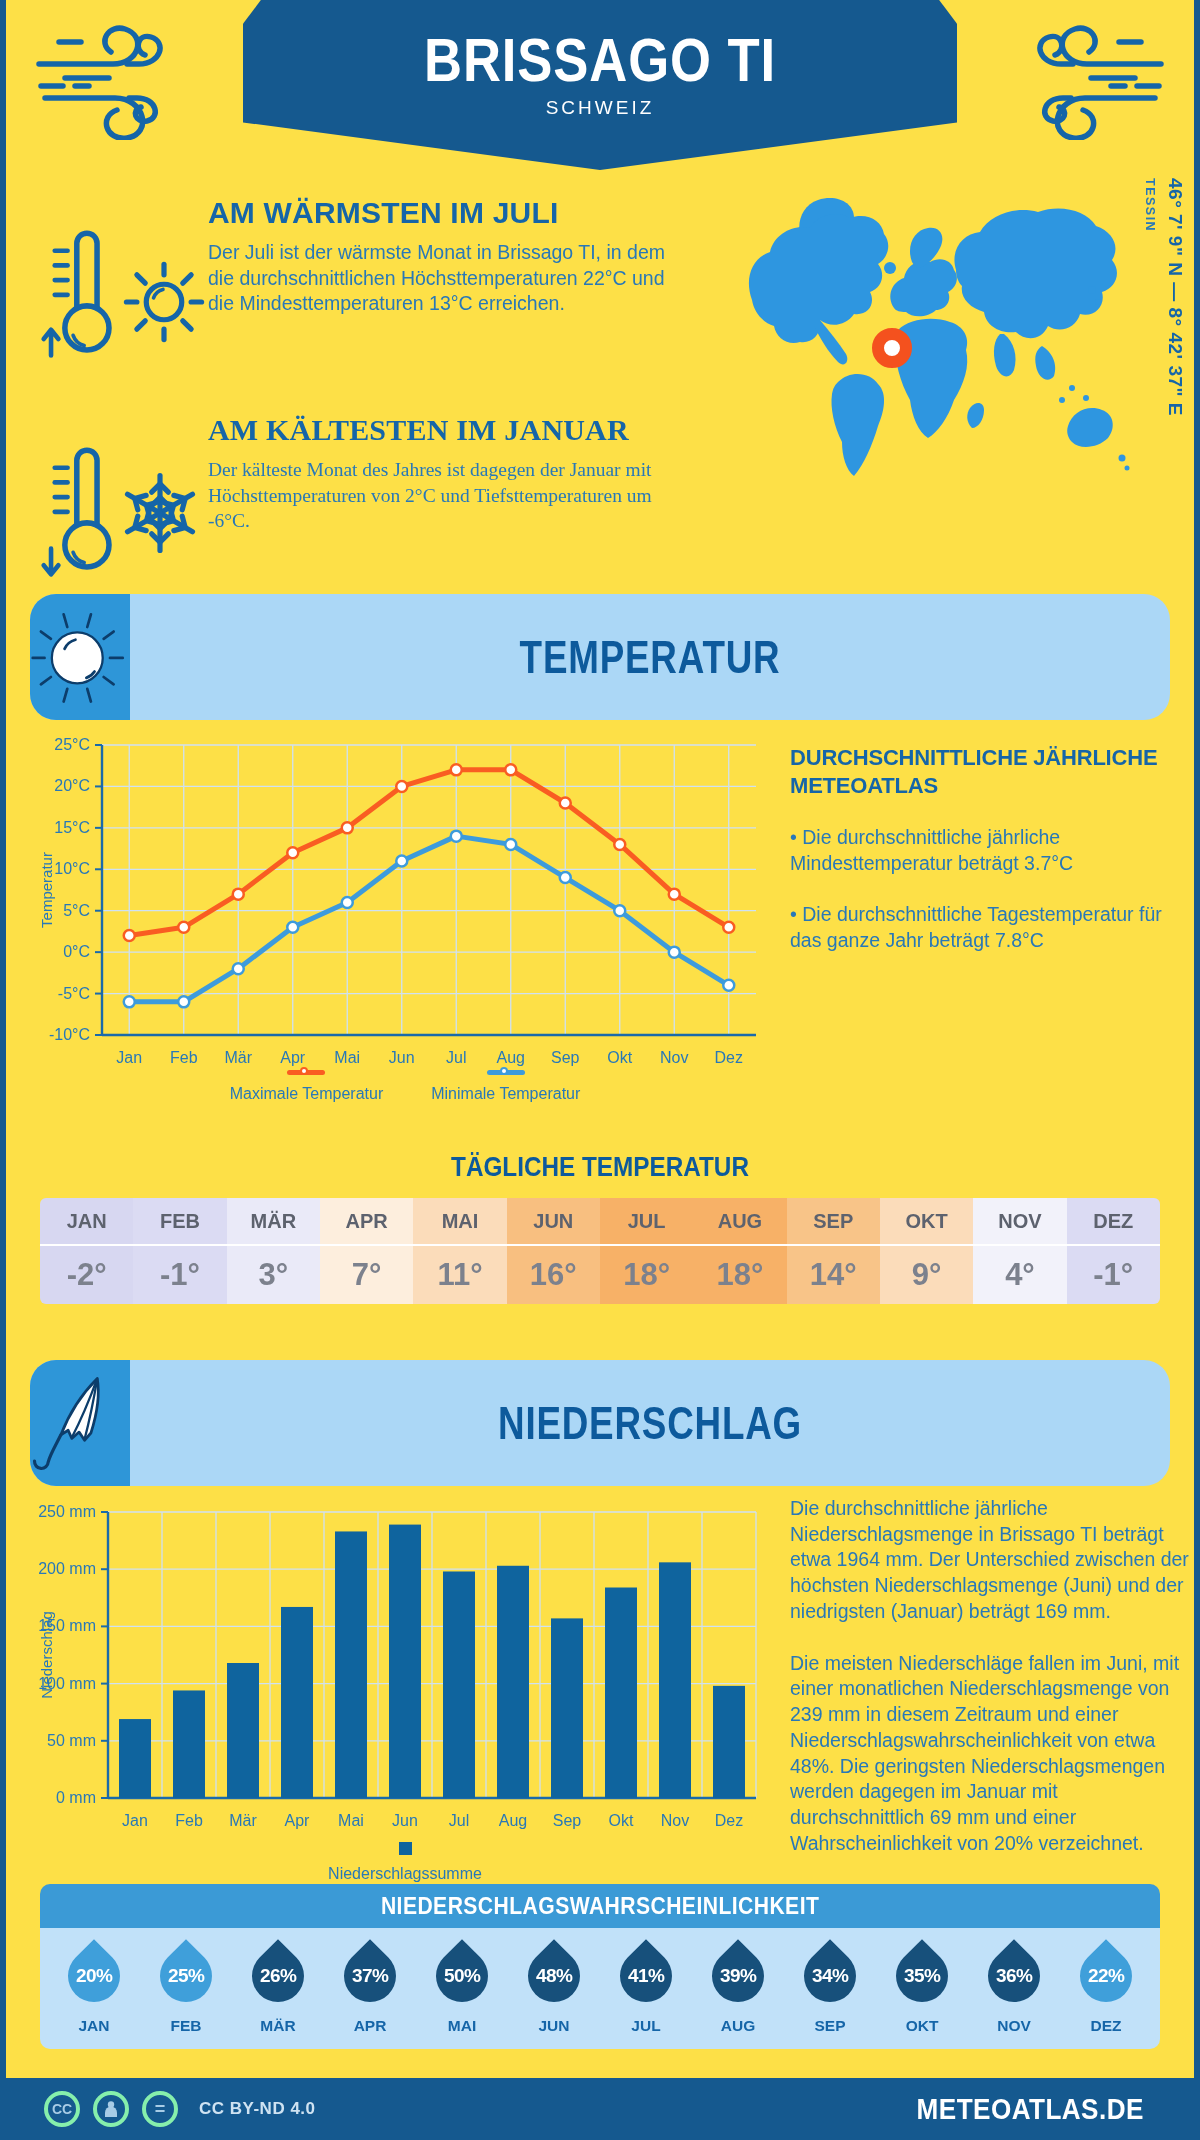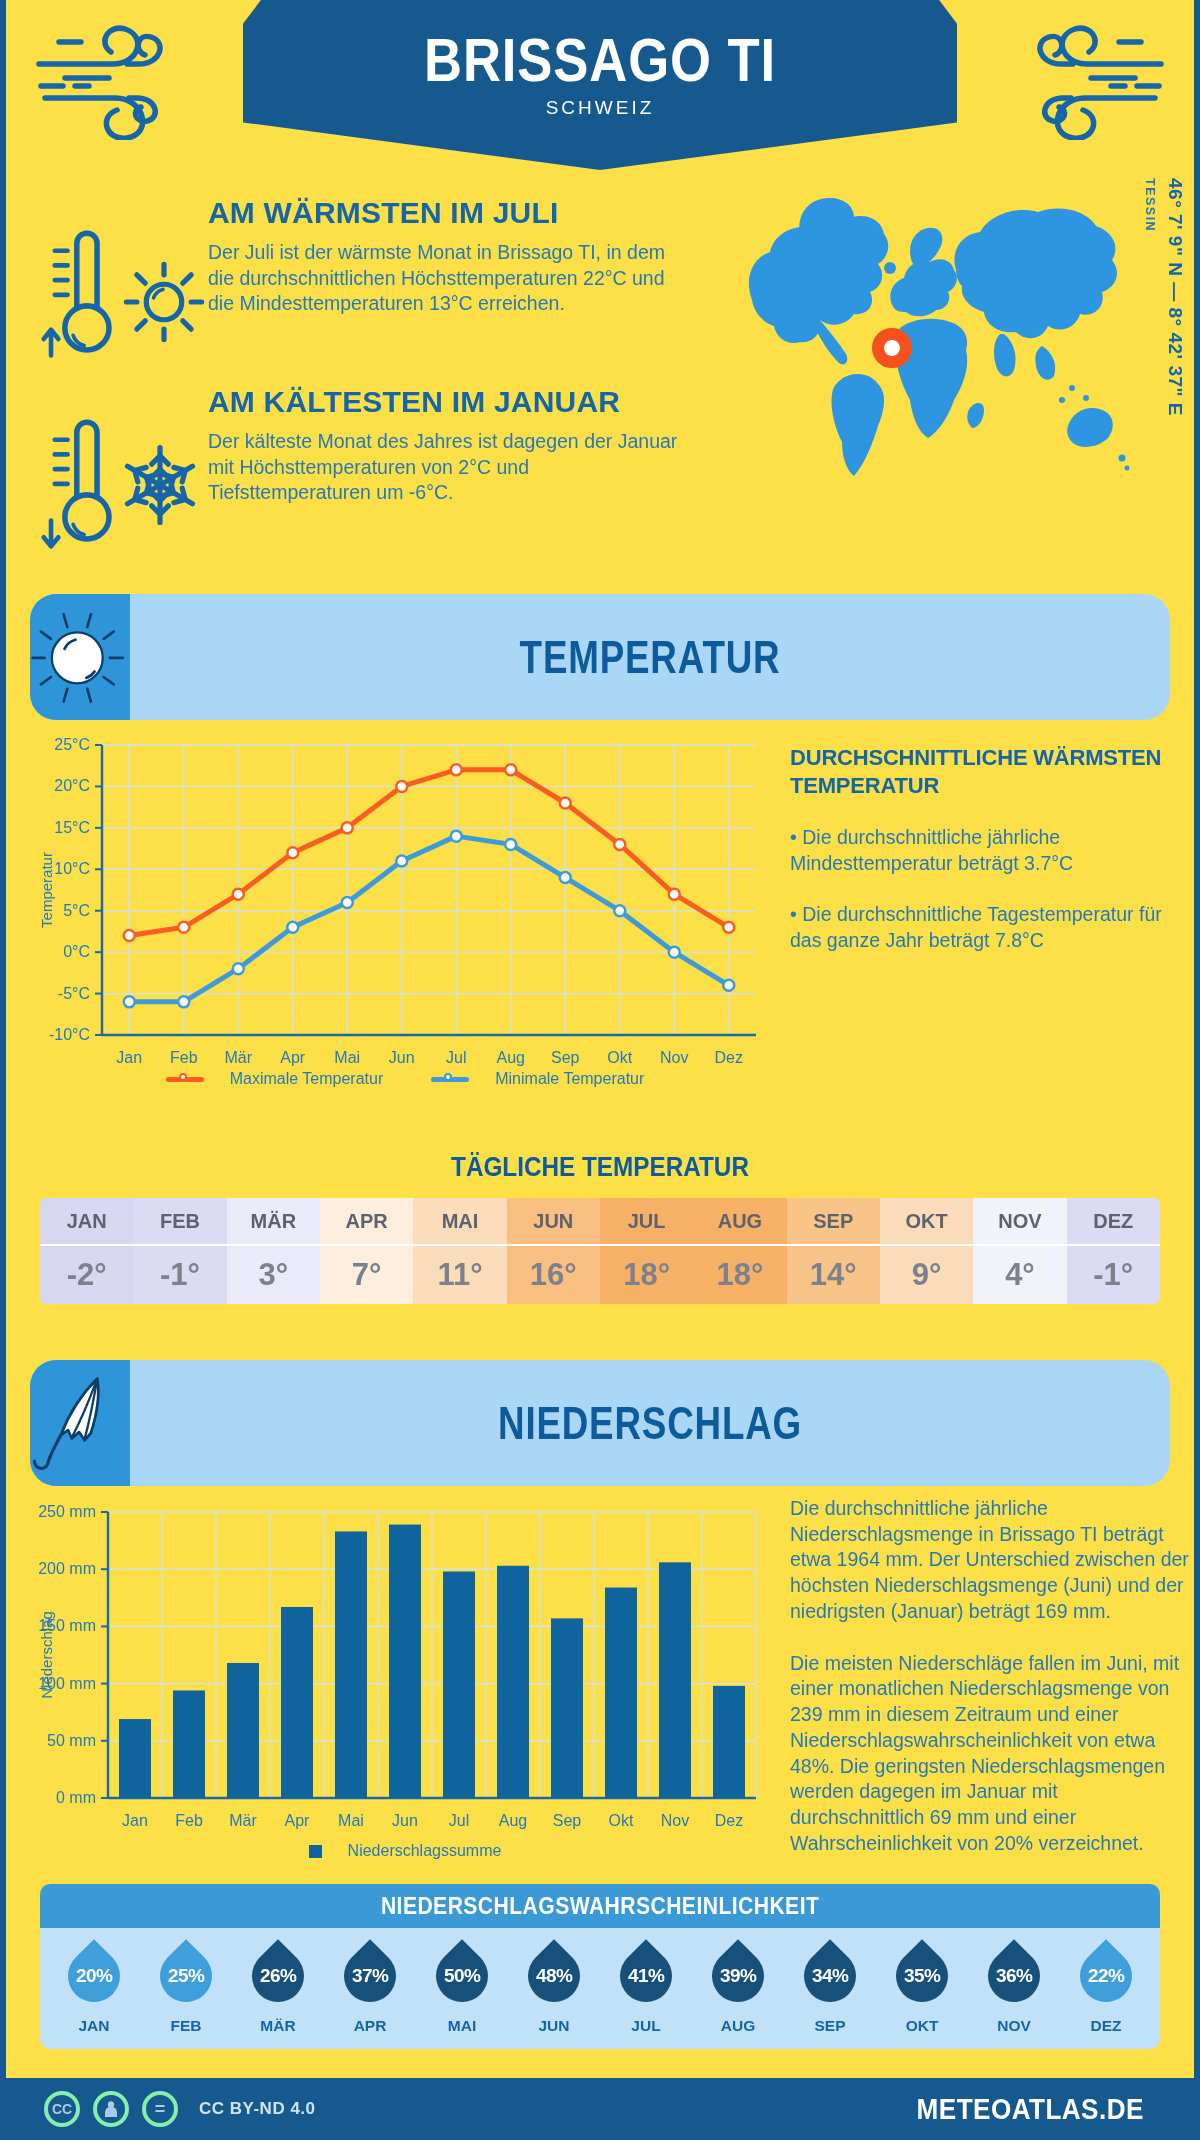--- a/index.html
+++ b/index.html
@@ -50,21 +50,21 @@
   #temp-chart { top:730px; }
   #precip-chart { top:1498px; }
   .grid { stroke:var(--grid-line); stroke-width:1.3; }
   .axis { stroke:var(--axis-blue); stroke-width:2.4; }
   .tick { stroke:var(--axis-blue); stroke-width:2; }
   .axis-label { fill:var(--body-text); font-size:16px; }
   .axis-title { fill:var(--body-text); font-size:15px; }
 
   .chart-legend { position:absolute; left:38px; width:734px; display:flex; justify-content:center; gap:48px; }
   #temp-legend { top:1070px; } #precip-legend { top:1842px; }
-  .legend-item { display:flex; align-items:center; gap:26px; }
+  .legend-item { display:flex; align-items:center; gap:10px;flex-direction:column; }
   .legend-line { position:relative; width:38px; height:5px; border-radius:3px; display:inline-block; }
   .legend-dot { position:absolute; left:50%; top:50%; width:8px; height:8px; margin:-6px 0 0 -6px; background:#fff; border:2.5px solid; border-radius:50%; }
   .legend-square { width:13px; height:13px; display:inline-block; }
   .legend-text { font-size:16px; color:var(--body-text); }
 
   
   .aside { position:absolute; left:790px; width:405px; }
   .aside-temp { top:744px; } .aside-precip { top:1496px; }
   .aside h3 { font-size:22px; font-weight:bold; color:var(--heading); line-height:1.25; letter-spacing:-.2px; }
   .aside p { font-size:19.5px; line-height:1.32; color:var(--body-text); }
@@ -155,21 +155,21 @@
         <line x1="46" y1="20" x2="46" y2="10"></line>
           <line x1="64" y1="28" x2="72" y2="20"></line>
       </svg>
     </div>
     <div class="fact-body">
       <h2 class="fact-title">AM WÄRMSTEN IM JULI</h2>
       <p class="fact-text">Der Juli ist der wärmste Monat in Brissago TI, in dem die durchschnittlichen Höchsttemperaturen 22°C und die Mindesttemperaturen 13°C erreichen.</p>
     </div>
   </section>
 
-  <section class="fact" style="top:385px;">
+  <section class="fact" style="top:413px;font-family:Liberation Serif, serif;">
     <div class="fact-icons">
       <svg class="thermo icon-stroke" viewBox="0 0 100 148" stroke-width="6">
         <path d="M40 90 V20 a11 11 0 0 1 22 0 V90"></path>
         <circle cx="51" cy="112" r="24"></circle>
         <path d="M36 120 a17 17 0 0 0 12 11" stroke-width="4"></path>
         <line x1="16" y1="28" x2="30" y2="28" stroke-width="5"></line>
           <line x1="16" y1="44" x2="30" y2="44" stroke-width="5"></line>
         <line x1="16" y1="60" x2="30" y2="60" stroke-width="5"></line>
           <line x1="16" y1="76" x2="30" y2="76" stroke-width="5"></line>
         <path d="M12 116 V142 M4 134 L12 144 L20 134" stroke-width="5"></path>
@@ -340,21 +340,21 @@
       </div>
       <div class="legend-item">
         <span class="legend-line" style="background: rgb(61, 155, 220);">
           <span class="legend-dot" style="border-color: rgb(61, 155, 220);"></span>
         </span>
         <span class="legend-text">Minimale Temperatur</span>
       </div>
     </div>
 
   <aside class="aside aside-temp">
-    <h3>DURCHSCHNITTLICHE WÄRMSTEN TEMPERATUR</h3>
+    <h3>DURCHSCHNITTLICHE JÄHRLICHE METEOATLAS</h3>
     <p>• Die durchschnittliche jährliche Mindesttemperatur beträgt 3.7°C</p>
     <p>• Die durchschnittliche Tagestemperatur für das ganze Jahr beträgt 7.8°C</p>
   </aside>
 
   <h3 class="daily-title">TÄGLICHE TEMPERATUR</h3>
   <div id="daily-table" class="daily-table">
       <div class="dt-cell" style="background: rgb(215, 215, 241);">
         <div class="dt-month">JAN</div>
         <div class="dt-value">-2°</div>
       </div>

